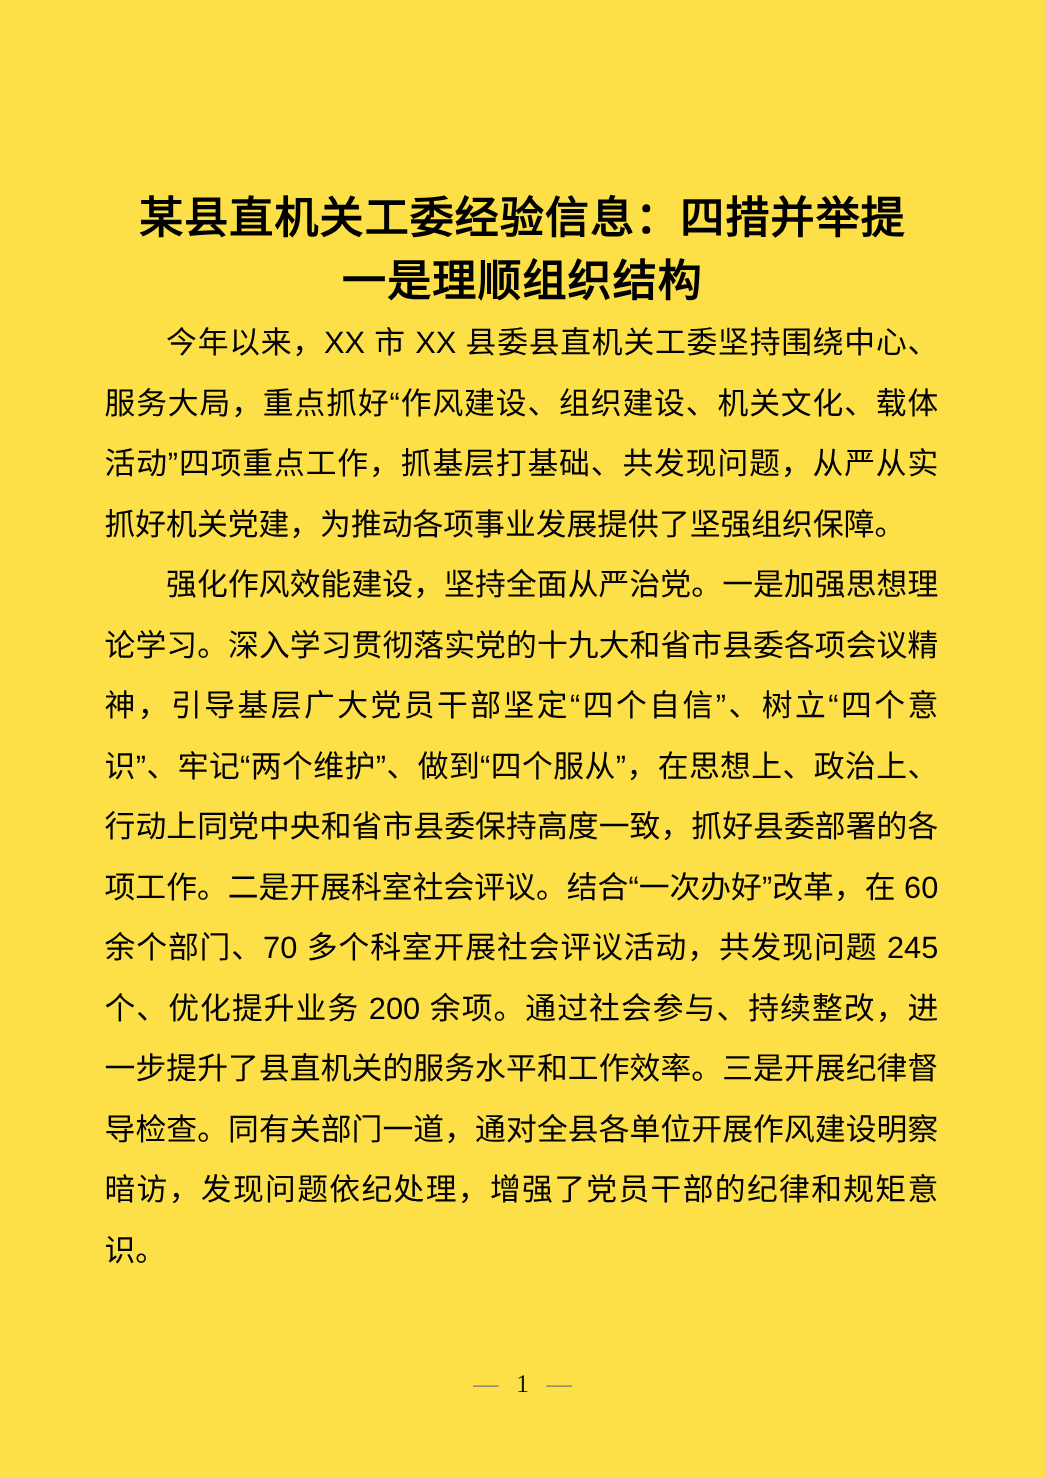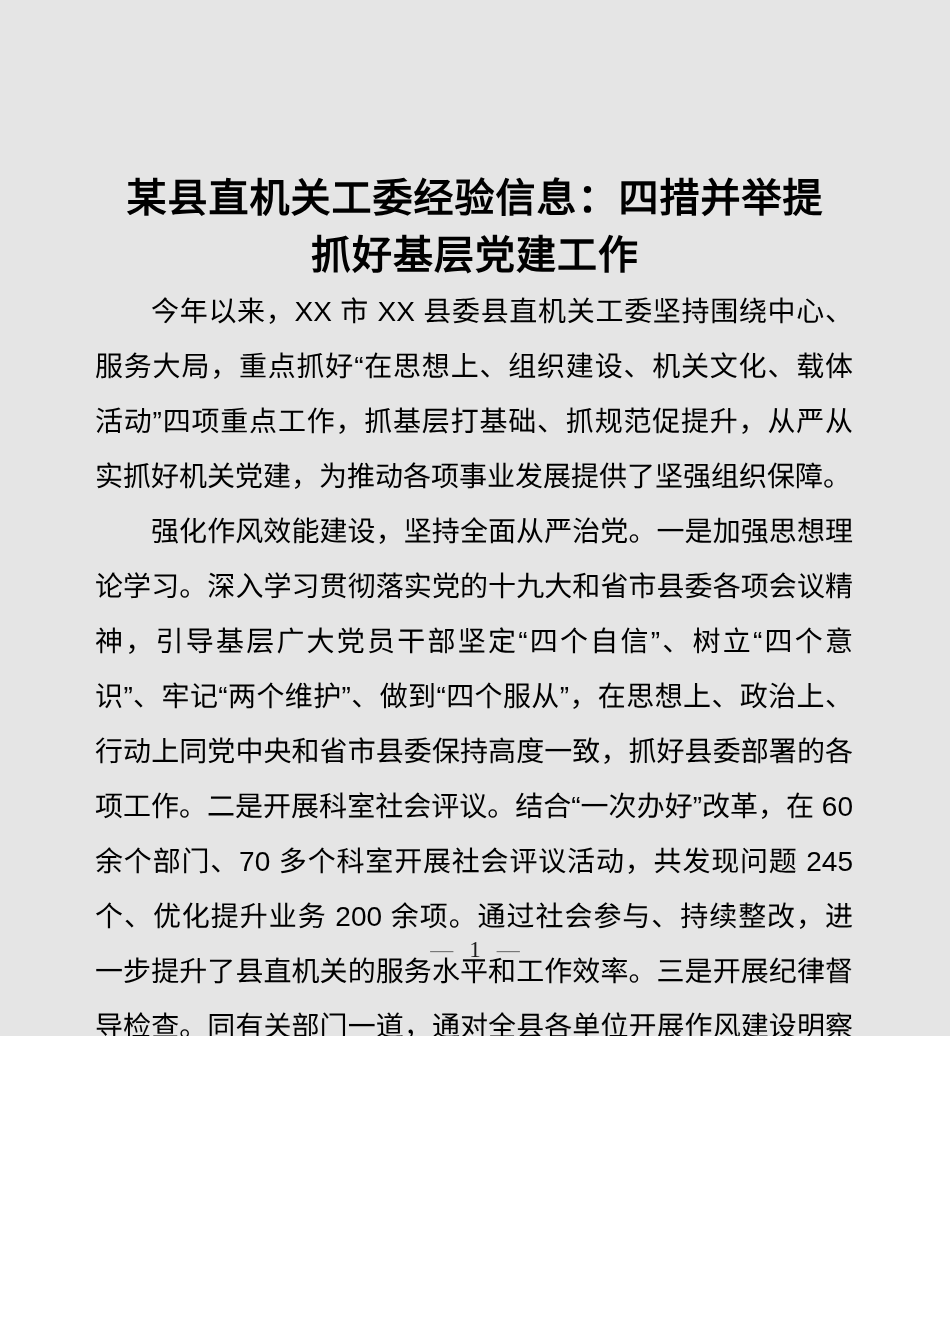--- a/index.html
+++ b/index.html
@@ -3,23 +3,23 @@
 <meta charset="utf-8">
 <style>
   html, body {
     margin: 0;
     padding: 0;
     background: #ffffff;
   }
   .page {
     position: relative;
     width: 950px;
-    height: 1036px;
+    height: 1344px;
     margin: 0 auto;
-    background: #e5e5e5;
+    background: #fde047;
     color: #000000;
     overflow: hidden;
   }
   .doc-header {
     padding: 170px 95px 0 95px;
   }
   .title {
     margin: 0;
     font-family: "Liberation Serif", "DejaVu Serif", serif;
     font-weight: 700;
@@ -66,26 +66,26 @@
   }
 </style>
 </head>
 <body>
 
 <div class="page">
 
   <header class="doc-header">
     <h1 class="title">
       <span class="title-line">某县直机关工委经验信息：四措并举提</span>
-      <span class="title-line">抓好基层党建工作</span>
+      <span class="title-line">一是理顺组织结构</span>
     </h1>
   </header>
 
   <main class="doc-body">
-    <p>今年以来，XX 市 XX 县委县直机关工委坚持围绕中心、服务大局，重点抓好“在思想上、组织建设、机关文化、载体活动”四项重点工作，抓基层打基础、抓规范促提升，从严从实抓好机关党建，为推动各项事业发展提供了坚强组织保障。</p>
+    <p>今年以来，XX 市 XX 县委县直机关工委坚持围绕中心、服务大局，重点抓好“作风建设、组织建设、机关文化、载体活动”四项重点工作，抓基层打基础、共发现问题，从严从实抓好机关党建，为推动各项事业发展提供了坚强组织保障。</p>
     <p>强化作风效能建设，坚持全面从严治党。一是加强思想理论学习。深入学习贯彻落实党的十九大和省市县委各项会议精神，引导基层广大党员干部坚定“四个自信”、树立“四个意识”、牢记“两个维护”、做到“四个服从”，在思想上、政治上、行动上同党中央和省市县委保持高度一致，抓好县委部署的各项工作。二是开展科室社会评议。结合“一次办好”改革，在 60 余个部门、70 多个科室开展社会评议活动，共发现问题 245 个、优化提升业务 200 余项。通过社会参与、持续整改，进一步提升了县直机关的服务水平和工作效率。三是开展纪律督导检查。同有关部门一道，通对全县各单位开展作风建设明察暗访，发现问题依纪处理，增强了党员干部的纪律和规矩意识。</p>
   </main>
 
   <footer class="doc-footer">
     <span class="dash">—</span><span class="page-num">1</span><span class="dash">—</span>
   </footer>
 
 </div>
 
 </body></html>

